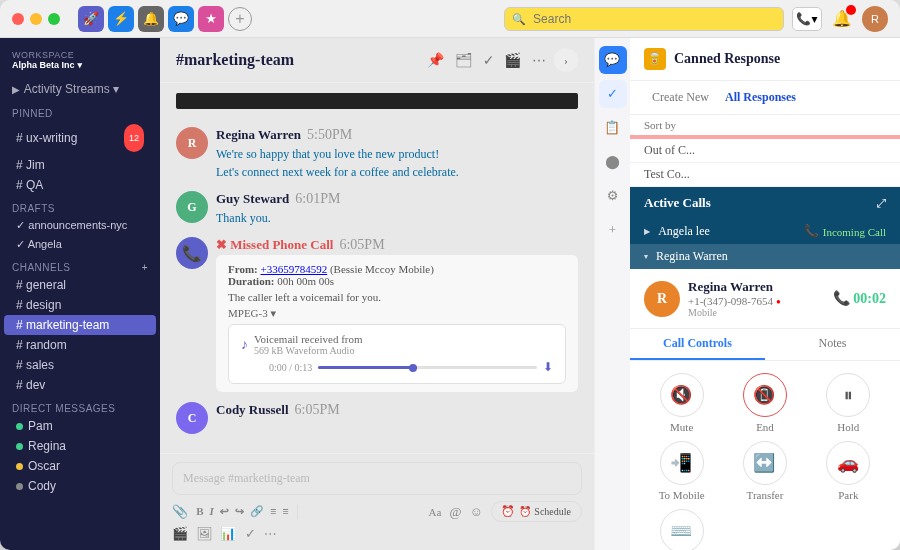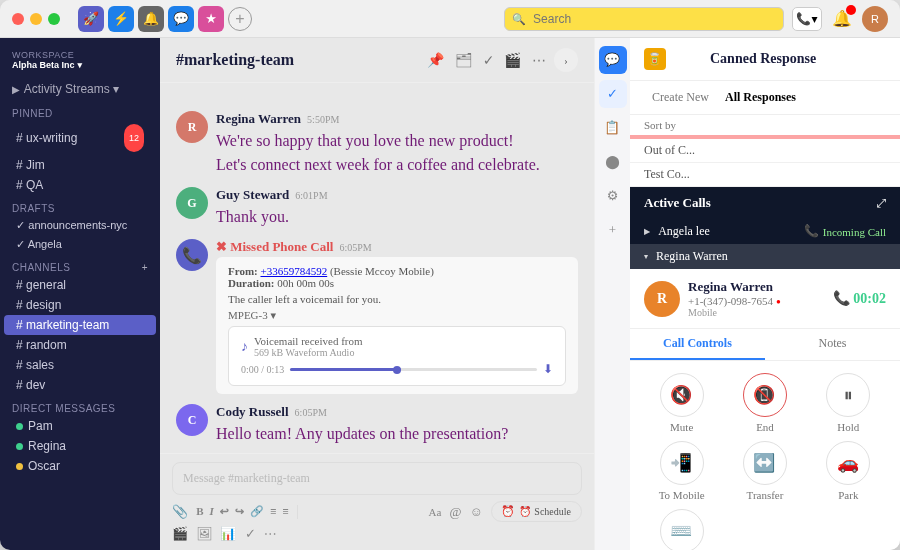--- a/index.html
+++ b/index.html
@@ -47,54 +47,54 @@
     .chat-header .ch-title { font-size: 16px; font-weight: 700; color: #1a1d3d; flex: 1; }
     .chat-header-icons { display: flex; gap: 10px; color: #777; font-size: 14px; }
     .chat-header-icons span { cursor: pointer; }
     .expand-btn { width: 24px; height: 24px; border-radius: 50%; background: #eee; display: flex; align-items: center; justify-content: center; font-size: 10px; color: #555; cursor: pointer; }
     .chat-messages { flex: 1; overflow-y: auto; padding: 10px 16px; display: flex; flex-direction: column; gap: 10px; }
     .msg-row { display: flex; gap: 8px; }
     .msg-avatar { width: 32px; height: 32px; border-radius: 50%; flex-shrink: 0; display: flex; align-items: center; justify-content: center; font-size: 12px; font-weight: 700; color: white; }
     .msg-content { flex: 1; }
     .msg-meta { display: flex; align-items: baseline; gap: 6px; margin-bottom: 2px; }
     .msg-name { font-size: 13px; font-weight: 600; color: #1a1d3d; }
-    .msg-time { font-size: 10px; color: #999; }
-    .msg-text { font-size: 16px; color: #701a75; line-height: 1.5; }
+    .msg-time { font-size: 14px; color: #999; }
+    .msg-text { font-size: 12px; color: #0369a1; line-height: 1.5; }
     .system-msg { background: #f8f8f8; border-radius: 6px; padding: 8px 12px; font-size: 11px; color: #555; }
     .voicemail-box { background: white; border: 1px solid #e0e0e0; border-radius: 6px; padding: 8px 12px; margin-top: 4px; font-size: 11px; color: #555; }
     .vm-title { font-size: 11px; color: #666; margin-bottom: 4px; display: flex; align-items: center; gap: 6px; }
     .vm-title .note-icon { color: #5b5fc7; font-size: 14px; }
     .audio-bar { display: flex; align-items: center; gap: 6px; margin-top: 4px; }
-    .audio-time { font-size: 10px; color: #999; }
+    .audio-time { font-size: 10px; color: #999; margin-left: 28px; }
     .audio-track { flex: 1; height: 3px; background: #e0e0e0; border-radius: 2px; position: relative; }
     .audio-filled { height: 100%; width: 45%; background: #5b5fc7; border-radius: 2px; }
     .audio-dot { width: 8px; height: 8px; border-radius: 50%; background: #5b5fc7; position: absolute; right: 55%; top: -2.5px; }
     .audio-download { color: #5b5fc7; font-size: 12px; cursor: pointer; }
     .pinned-bar { background: #222; height: 16px; border-radius: 2px; margin-bottom: 8px; }
     
     .chat-input-area { border-top: 1px solid #eee; padding: 8px 12px; }
     .chat-input-box { border: 1px solid #ddd; border-radius: 8px; padding: 8px 10px; font-size: 12px; color: #999; margin-bottom: 6px; cursor: text; }
     .chat-toolbar { display: flex; align-items: center; gap: 8px; }
     .chat-toolbar-icon { color: #888; font-size: 13px; cursor: pointer; }
     .chat-toolbar-sep { width: 1px; height: 14px; background: #ddd; }
     .format-icons { display: flex; gap: 6px; color: #888; font-size: 11px; }
     .format-icons span { cursor: pointer; font-weight: 600; }
     .chat-toolbar-right { margin-left: auto; display: flex; align-items: center; gap: 8px; }
     .schedule-btn { border: 1px solid #ddd; border-radius: 15px; padding: 3px 10px; font-size: 11px; color: #555; cursor: pointer; display: flex; align-items: center; gap: 4px; }
     
     .right-panel { width: 270px; flex-shrink: 0; background: white; display: flex; flex-direction: column; overflow: hidden; }
     .canned-header { padding: 10px 14px; border-bottom: 1px solid #eee; display: flex; align-items: center; gap: 8px; }
     .canned-icon { width: 22px; height: 22px; background: #f0a500; border-radius: 4px; display: flex; align-items: center; justify-content: center; font-size: 12px; }
-    .canned-title { font-size: 14px; font-weight: 600; color: #1a1d3d; flex: 1; margin-left: 36px; }
+    .canned-title { font-size: 14px; font-weight: 600; color: #1a1d3d; flex: 1; }
     .canned-tabs { display: flex; gap: 0; padding: 6px 14px; border-bottom: 1px solid #eee; }
     .canned-tab { font-size: 12px; color: #777; padding: 3px 8px; cursor: pointer; border-radius: 4px; }
-    .canned-tab.active { color: #000000; font-weight: 600; }
+    .canned-tab.active { color: #1d4ed8; font-weight: 600; }
     .canned-sort { padding: 4px 14px; font-size: 11px; color: #777; border-bottom: 4px solid #fca5a5; }
     
-    .active-calls-section { background: #0f172a; color: white; }
+    .active-calls-section { background: #0c4a6e; color: white; }
     .active-calls-header { padding: 8px 14px; display: flex; align-items: center; justify-content: space-between; }
     .active-calls-title { font-size: 13px; font-weight: 600; }
     .active-calls-expand { font-size: 12px; cursor: pointer; }
     .call-item { padding: 5px 14px; display: flex; align-items: center; gap: 8px; font-size: 12px; cursor: pointer; }
     .call-item.active-item { background: rgba(255,255,255,0.15); }
     .call-tri { font-size: 8px; color: rgba(255,255,255,0.8); }
     .call-name { flex: 1; color: white; }
     .call-incoming { font-size: 11px; color: #90ee90; display: flex; align-items: center; gap: 3px; }
     
     .caller-detail { background: white; padding: 10px 14px; border-bottom: 1px solid #eee; }
@@ -213,20 +213,23 @@
         <span>Direct Messages</span>
       </div>
       <div class="sidebar-item">
         <div class="sidebar-dot dot-green"></div>Pam
       </div>
       <div class="sidebar-item">
         <div class="sidebar-dot dot-green"></div>Regina
       </div>
       <div class="sidebar-item">
         <div class="sidebar-dot dot-yellow"></div>Oscar
+      </div>
+      <div class="sidebar-item">
+        <div class="sidebar-dot dot-gray"></div>Cody
       </div>
     </div>
 
     <div class="chat-panel-wrapper">
 
       <div class="chat-main">
 
         <div class="chat-header">
           <div class="ch-title">#marketing-team</div>
           <div class="chat-header-icons">
@@ -303,21 +306,20 @@
             </div>
           </div>
 
           <div class="msg-row">
             <div class="msg-avatar" style="background:#7b68ee">C</div>
             <div class="msg-content">
               <div class="msg-meta">
                 <span class="msg-name">Cody Russell</span>
                 <span class="msg-time">6:05PM</span>
               </div>
-              <div class="msg-text">Hello team! Any updates on the presentation?</div>
             </div>
           </div>
         </div>
 
         <div class="chat-input-area">
           <div class="chat-input-box" style="color:#bbb">Message #marketing-team</div>
           <div class="chat-toolbar">
             <span class="chat-toolbar-icon">📎</span>
             <div class="format-icons">
               <span>B</span>

